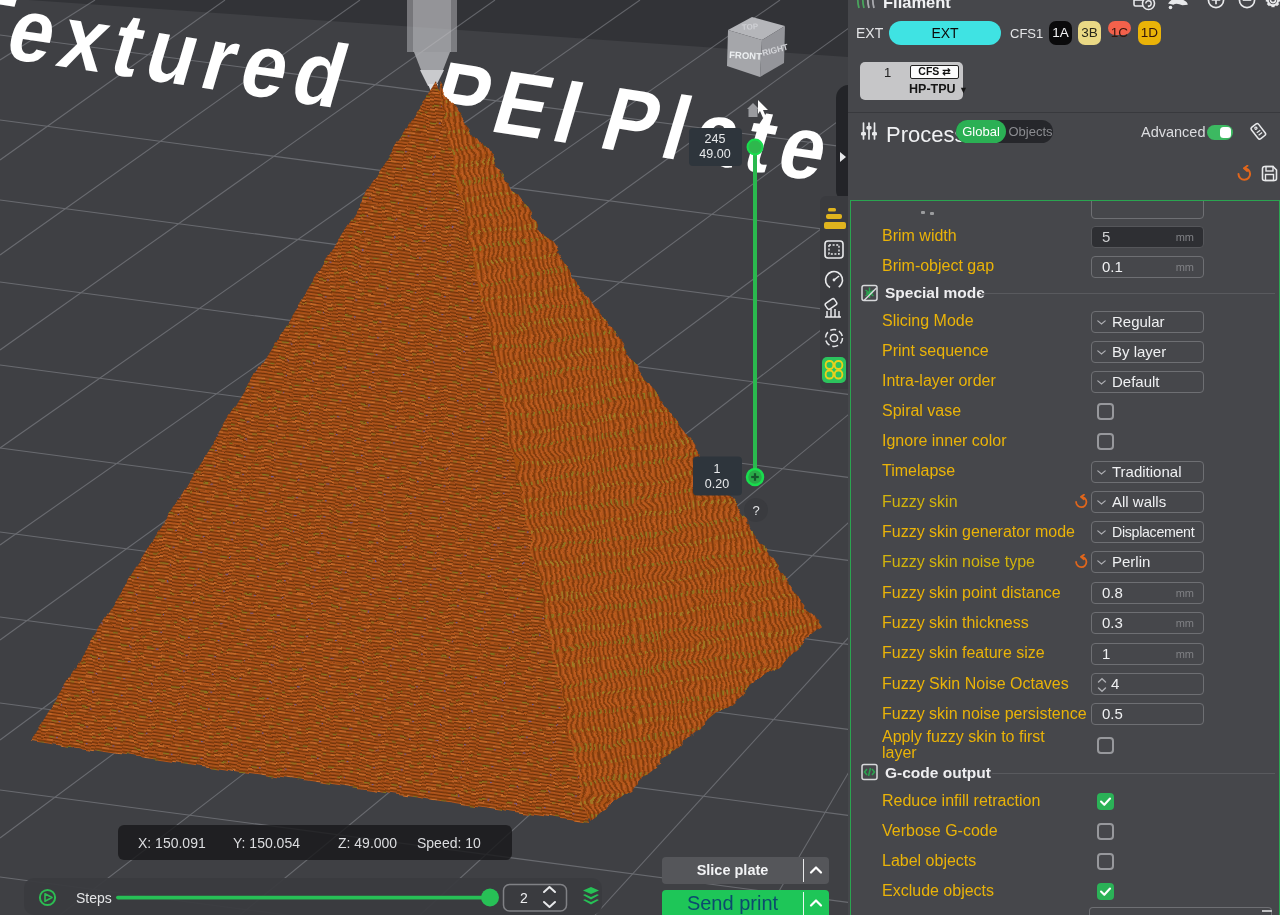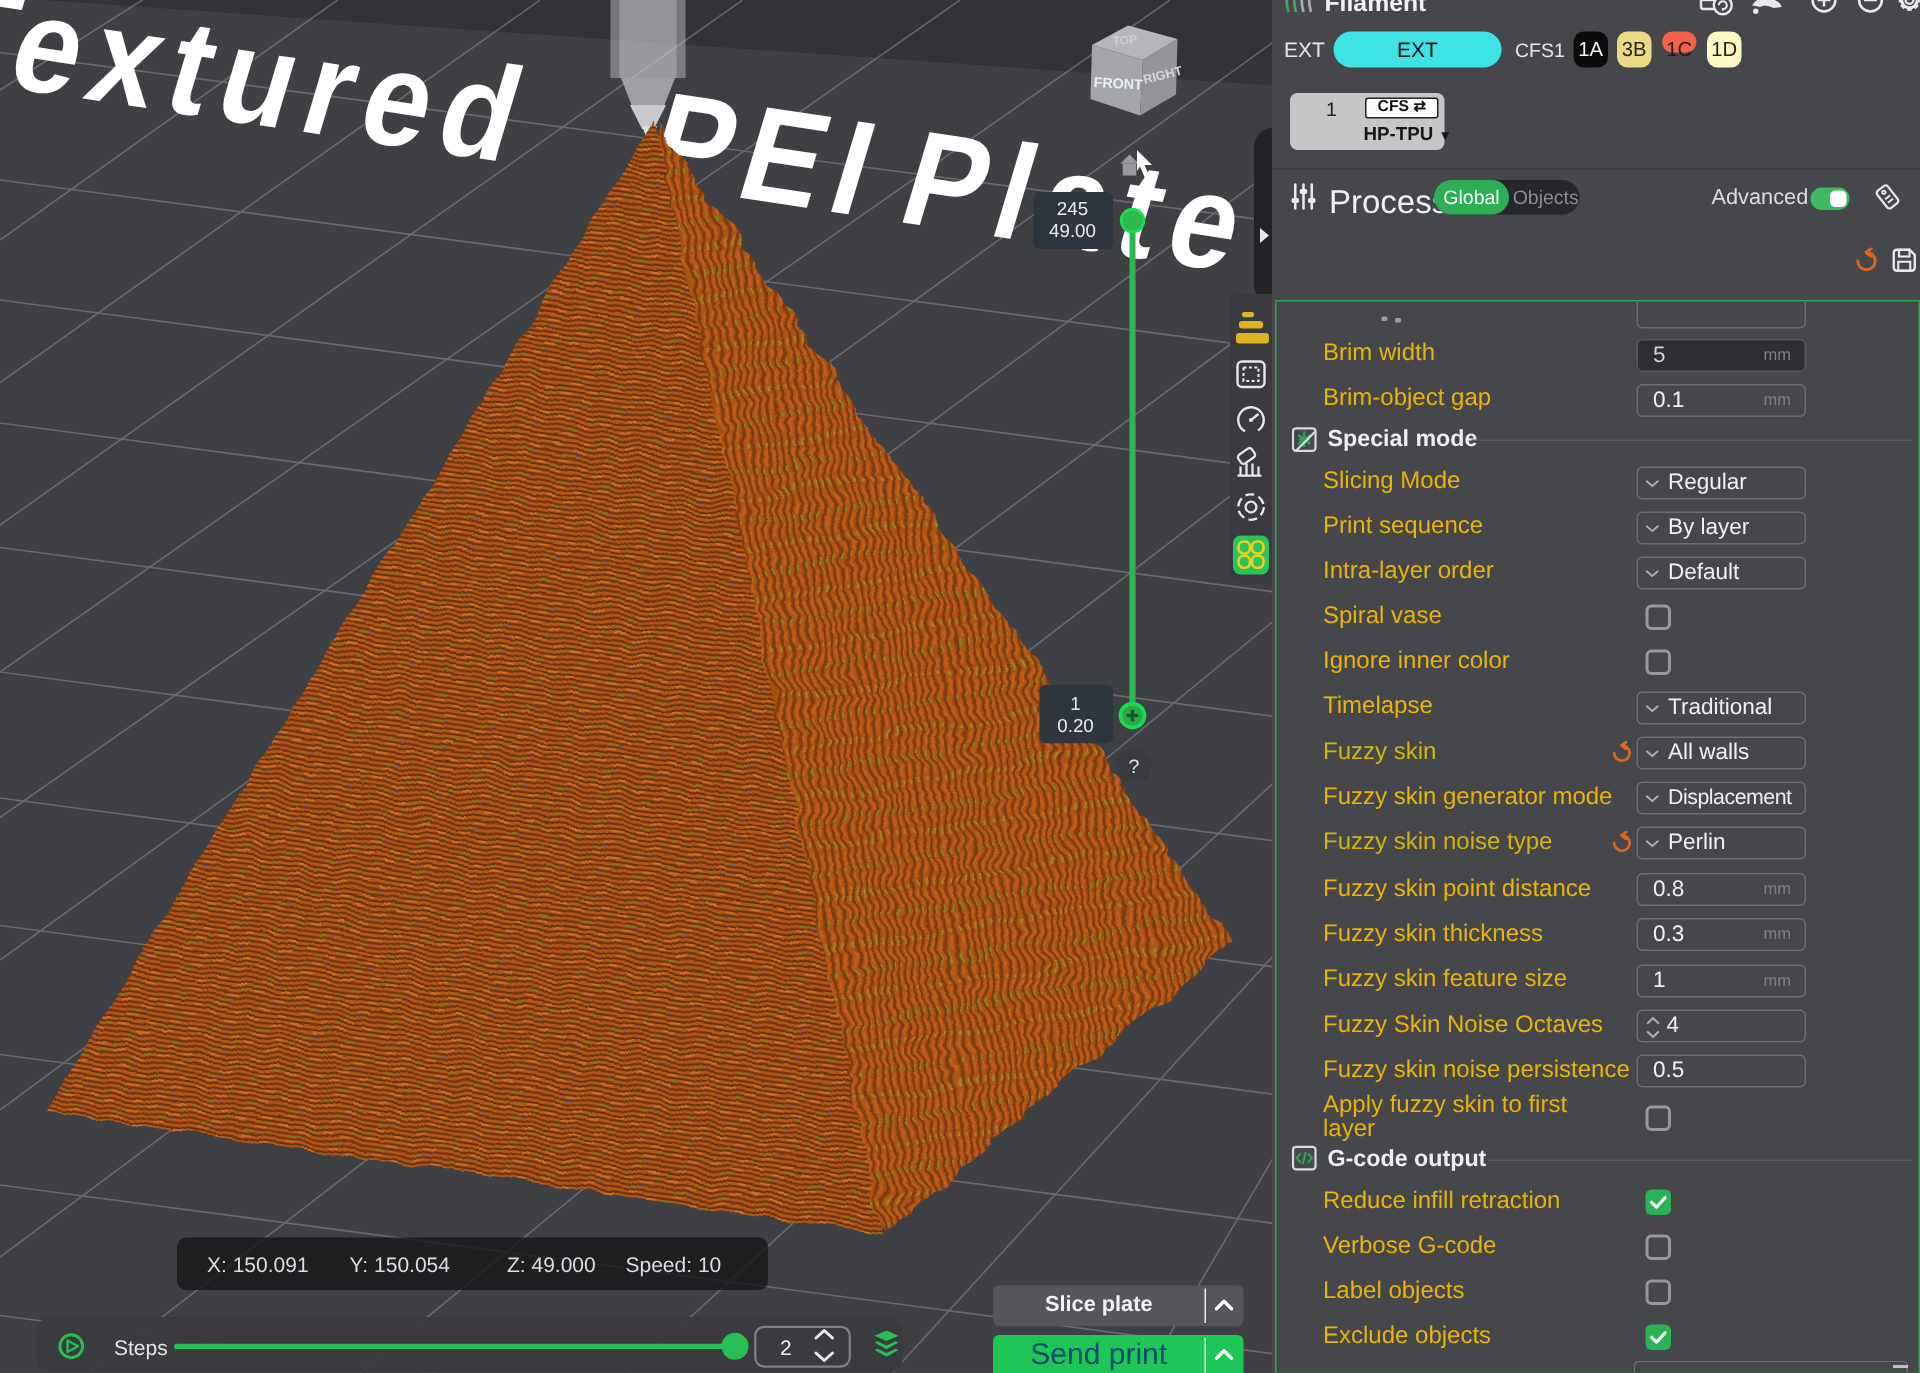--- a/index.html
+++ b/index.html
@@ -229,21 +229,21 @@
 </g>
 <circle r="5.2" fill="none" stroke="#e8e9eb" stroke-width="2"></circle>
 </g>
 </svg>
       <div class="abs" style="left:8px;top:25px;font-size:14px;color:#e4e5e7;">EXT</div>
       <div class="abs" style="left:41px;top:21px;width:112px;height:24px;background:#3fe3e3;border-radius:12px;text-align:center;line-height:24px;font-size:14px;color:#0c0c0c;">EXT</div>
       <div class="abs" style="left:162px;top:26px;font-size:13px;color:#e4e5e7;">CFS1</div>
       <div class="abs" style="left:201px;top:21px;width:23px;height:23.5px;background:#0a0a0b;border-radius:7px;text-align:center;line-height:23.5px;font-size:13.5px;color:#f2f3f5;">1A</div>
       <div class="abs" style="left:230px;top:21px;width:23px;height:23.5px;background:#ead985;border-radius:7px;text-align:center;line-height:23.5px;font-size:13.5px;color:#26261a;">3B</div>
       <div class="abs" style="left:260px;top:21px;width:23px;height:14px;background:#f3614b;border-radius:7px;text-align:center;line-height:23.5px;font-size:13.5px;color:#33150d;">1C</div>
-      <div class="abs" style="left:290px;top:21px;width:23px;height:23.5px;background:#fef9c3;border-radius:7px;text-align:center;line-height:23.5px;font-size:13.5px;color:#33150d;">1D</div>
+      <div class="abs" style="left:290px;top:21px;width:23px;height:23.5px;background:#eab308;border-radius:7px;text-align:center;line-height:23.5px;font-size:13.5px;color:#33150d;">1D</div>
       <div class="abs" style="left:12px;top:62px;width:103px;height:38px;background:#c6c6c8;border-radius:5px;">
 <div class="abs" style="left:24px;top:3px;font-size:13px;color:#222;">1</div>
 <div class="abs" style="left:50px;top:3px;width:49px;height:14px;background:#fcfcfd;border:1.5px solid #222;border-radius:2px;line-height:11px;text-align:center;font-size:10.5px;color:#111;font-weight:bold;">CFS <span style="font-size:10px;">⇄</span></div>
 <div class="abs" style="left:0;top:20px;width:103px;text-align:center;font-size:12.5px;font-weight:bold;color:#161616;margin-left:27px;">HP-TPU <span style="font-size:9px;">▼</span></div>
 </div>
       <div class="abs" style="left:0;top:112px;width:432px;height:1px;background:#38393d;"></div>
       <svg class="abs" style="left:12px;top:122px" width="18" height="18" viewBox="0 0 18 18">
 <g stroke="#e8e9eb" stroke-width="1.7" stroke-linecap="round">
 <line x1="3.5" y1="1" x2="3.5" y2="17"></line>
           <line x1="9" y1="1" x2="9" y2="17"></line>

